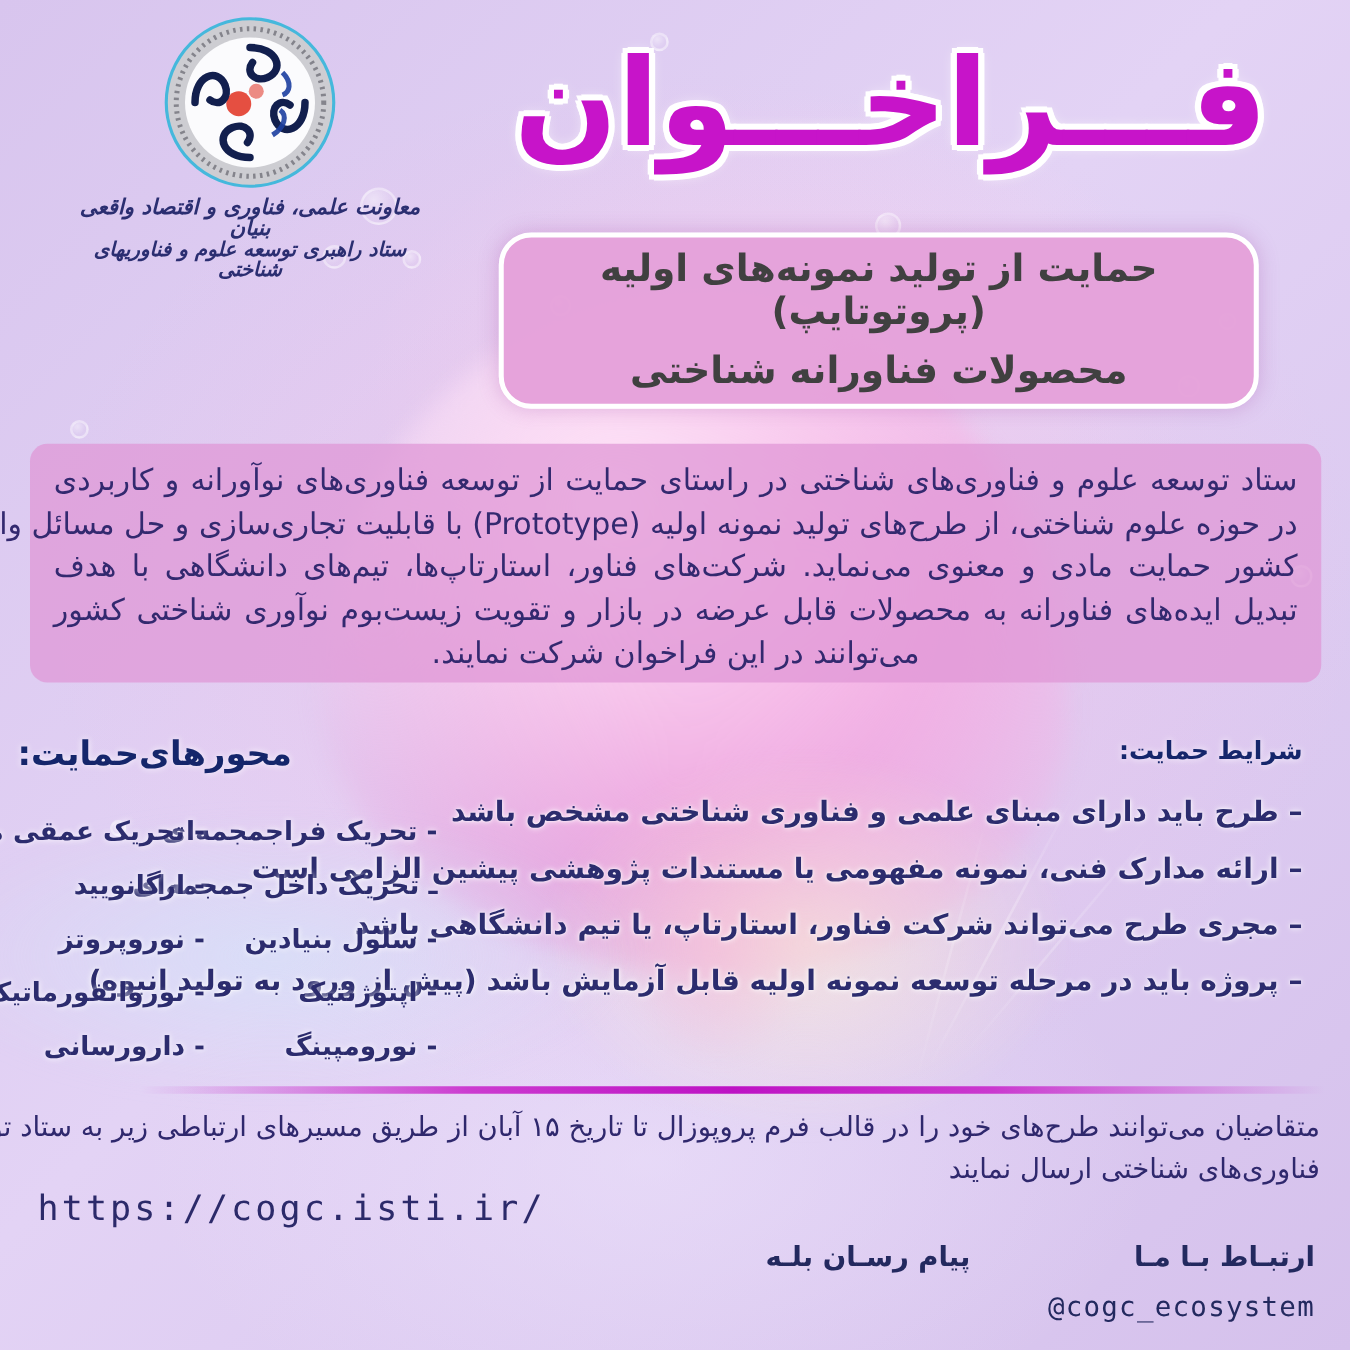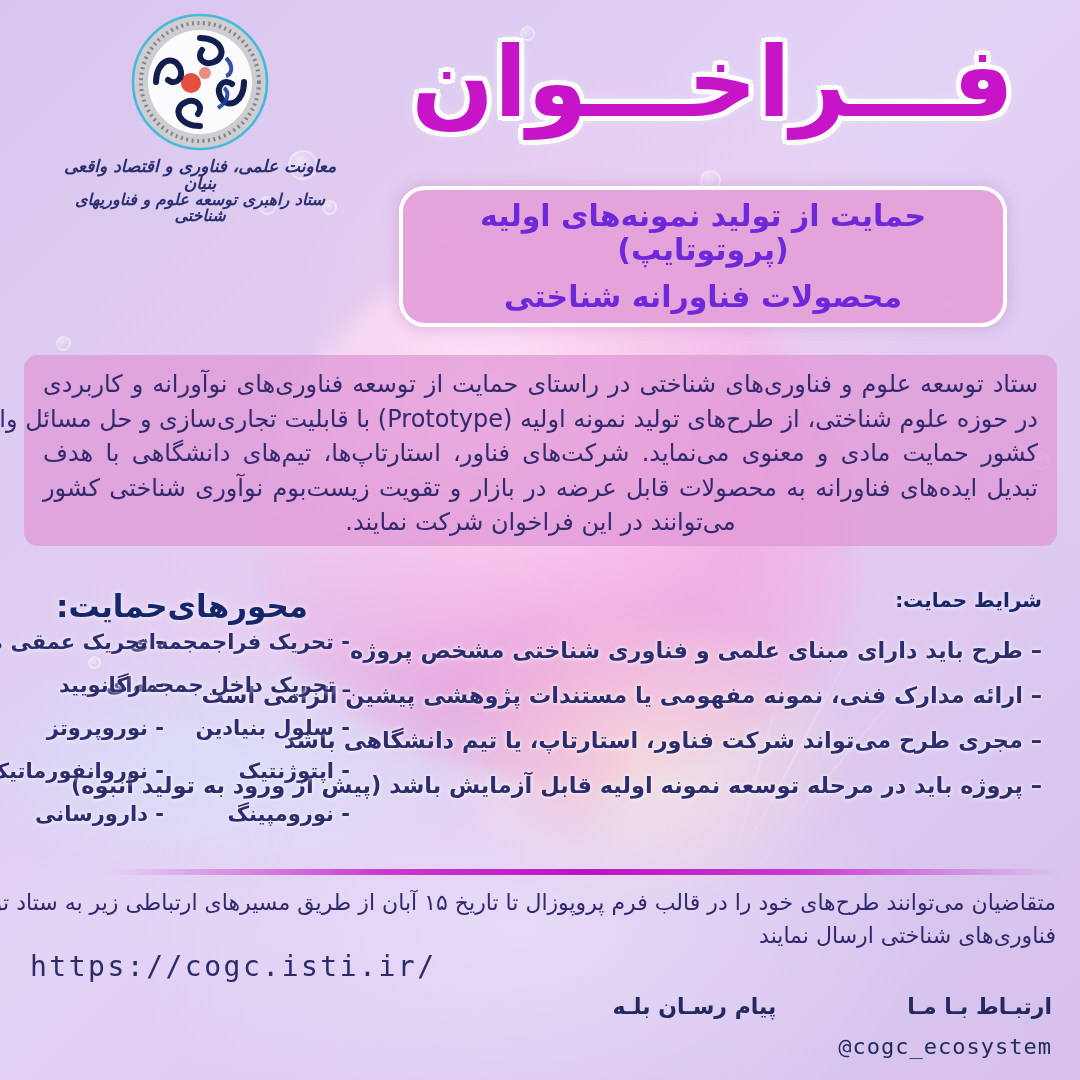--- a/index.html
+++ b/index.html
@@ -53,39 +53,39 @@
     font-size:97px;font-weight:bold;color:#c714c9;letter-spacing:1px;line-height:1.25;
     text-shadow:-4px -4px 0 #fff,4px -4px 0 #fff,-4px 4px 0 #fff,4px 4px 0 #fff,
                 -5px 0 0 #fff,5px 0 0 #fff,0 -5px 0 #fff,0 5px 0 #fff,0 0 12px rgba(255,255,255,.9);
   }
   
   .subtitle-box{
     position:absolute;left:399px;top:186px;width:608px;height:141px;box-sizing:border-box;
     background:rgba(229,160,217,.95);border:4px solid #ffffff;border-radius:26px;
     box-shadow:0 0 16px rgba(160,70,160,.28);
     display:flex;flex-direction:column;justify-content:center;gap:12px;
-    direction:rtl;text-align:center;color:#6d28d9;font-weight:bold;font-size:30px;line-height:1.15;
+    direction:rtl;text-align:center;color:#404040;font-weight:bold;font-size:30px;line-height:1.15;
   }
   
   .intro{
     position:absolute;left:24px;top:355px;width:1033px;height:191px;box-sizing:border-box;
     background:rgba(223,149,213,.72);border-radius:14px;padding:12px 19px 24px;
     direction:rtl;color:#33296f;font-size:24px;
   }
   .intro-line{height:34.5px;line-height:34px;text-align:justify;text-align-last:justify;white-space:nowrap;}
   .intro-line.center{text-align:center;text-align-last:center;}
   
   .conditions{position:absolute;right:38px;top:588px;width:762px;direction:rtl;text-align:right;}
   .section-heading{font-size:20px;font-weight:bold;color:#15266b;margin:0 0 24px 0;
     text-shadow:0 0 6px rgba(255,255,255,.85);}
   .condition-item{font-size:22.5px;font-weight:bold;color:#2c2c6e;margin:0 0 16px 0;line-height:29px;
     white-space:nowrap;text-shadow:0 0 5px rgba(255,255,255,.95),0 0 2px rgba(255,255,255,.9);}
   
   .axes{position:absolute;left:14px;top:588px;width:336px;direction:rtl;}
-  .axes .section-heading{font-size:31px;margin-bottom:4px;text-align:center;}
+  .axes .section-heading{font-size:27px;margin-bottom:32px;text-align:left;}
   .axes-grid{display:grid;grid-template-columns:186px 150px;grid-auto-rows:43px;}
   .axis-item{font-size:21px;font-weight:bold;color:#2c2c6e;text-align:right;white-space:nowrap;
     line-height:28px;text-shadow:0 0 5px rgba(255,255,255,.95);}
   
   .divider{position:absolute;left:112px;top:869px;width:948px;height:6px;border-radius:3px;
     background:linear-gradient(90deg, rgba(197,20,198,0) 0%, rgba(197,20,198,.8) 28%, #bd12c4 50%,
                rgba(197,20,198,.8) 72%, rgba(197,20,198,0) 100%);}
   
   .footer-note{position:absolute;right:24px;top:886px;width:1034px;direction:rtl;text-align:right;
     color:#2f286d;font-size:22px;line-height:33px;}
@@ -155,21 +155,21 @@
   <div class="intro">
     <div class="intro-line">ستاد توسعه علوم و فناوری‌های شناختی در راستای حمایت از توسعه فناوری‌های نوآورانه و کاربردی</div>
     <div class="intro-line">در حوزه علوم شناختی، از طرح‌های تولید نمونه اولیه (Prototype) با قابلیت تجاری‌سازی و حل مسائل واقعی</div>
     <div class="intro-line">کشور حمایت مادی و معنوی می‌نماید. شرکت‌های فناور، استارتاپ‌ها، تیم‌های دانشگاهی با هدف</div>
     <div class="intro-line">تبدیل ایده‌های فناورانه به محصولات قابل عرضه در بازار و تقویت زیست‌بوم نوآوری شناختی کشور</div>
     <div class="intro-line center">می‌توانند در این فراخوان شرکت نمایند.</div>
   </div>
 
   <div class="conditions">
     <h2 class="section-heading">شرایط حمایت:</h2>
-    <p class="condition-item">– طرح باید دارای مبنای علمی و فناوری شناختی مشخص پروژه</p>
+    <p class="condition-item">– طرح باید دارای مبنای علمی و فناوری شناختی مشخص باشد</p>
     <p class="condition-item">– ارائه مدارک فنی، نمونه مفهومی یا مستندات پژوهشی پیشین الزامی است</p>
     <p class="condition-item">– مجری طرح می‌تواند شرکت فناور، استارتاپ، یا تیم دانشگاهی باشد</p>
     <p class="condition-item">– پروژه باید در مرحله توسعه نمونه اولیه قابل آزمایش باشد (پیش از ورود به تولید انبوه)</p>
   </div>
 
   <div class="axes">
     <h2 class="section-heading">محورهای‌حمایت:</h2>
     <div class="axes-grid">
       <div class="axis-item">- تحریک فراجمجمه‌ای</div>
       <div class="axis-item">- تحریک عمقی مغز</div>

